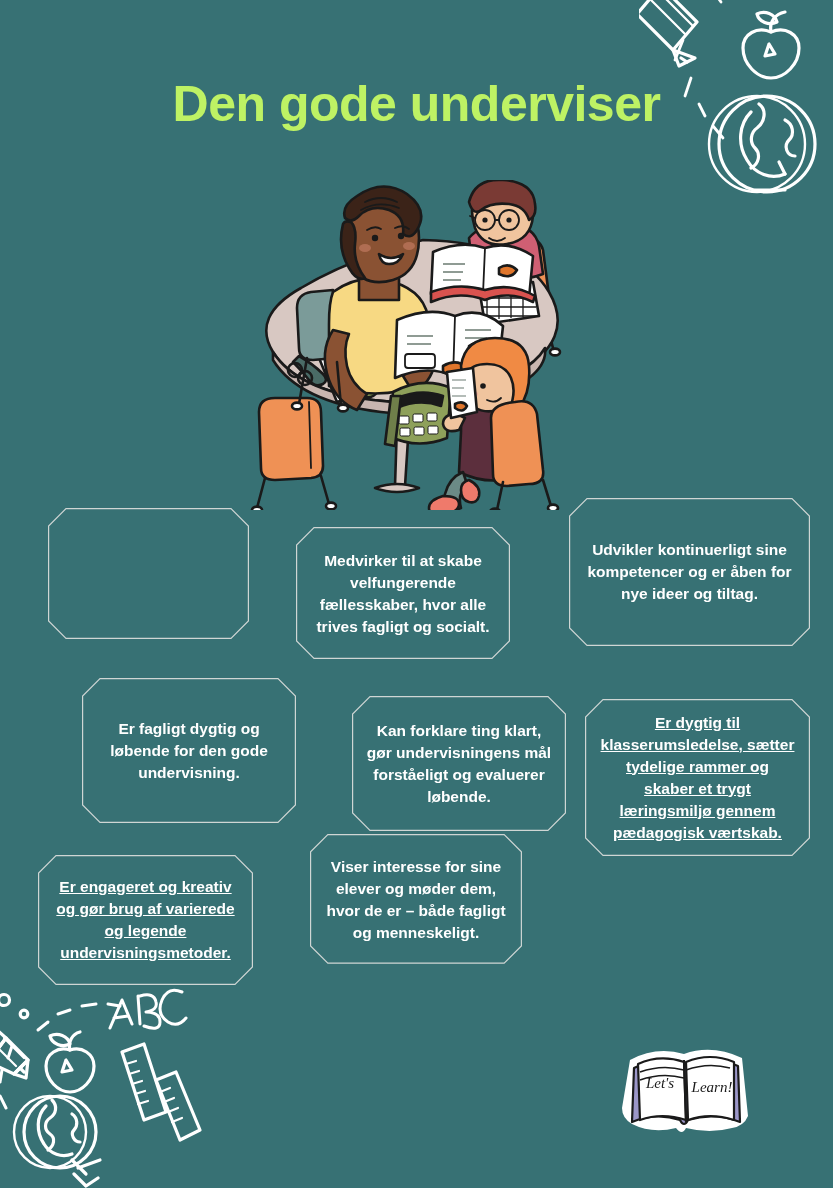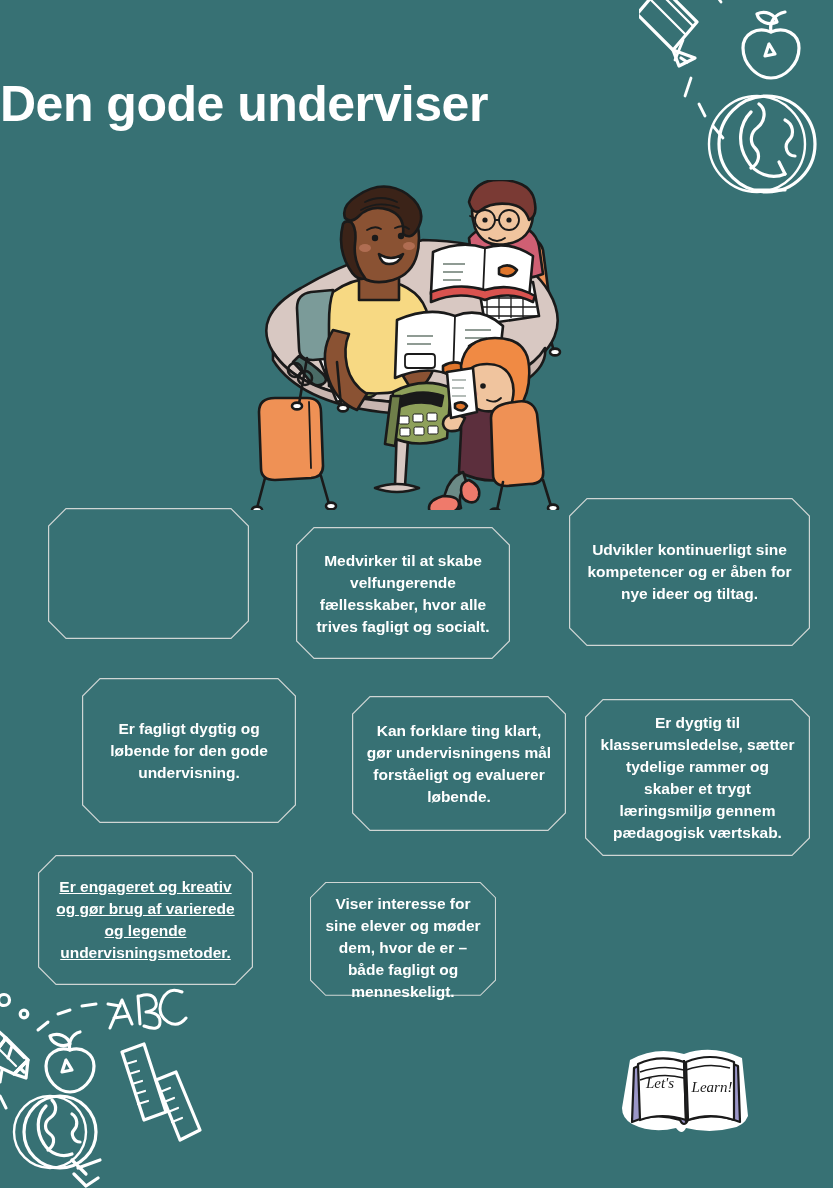--- a/index.html
+++ b/index.html
@@ -14,22 +14,22 @@
   .poster{position:relative;width:833px;height:1188px;overflow:hidden;}
 
   
   .doodle{position:absolute;pointer-events:none;}
   .doodle-tr{top:-8px;right:-6px;width:200px;height:235px;}
   .doodle-bl{left:-10px;bottom:-6px;width:215px;height:210px;}
 
   
   .title{
     position:absolute;left:0;right:0;top:78px;
-    text-align:left;
-    color:#ffffff;
+    text-align:center;
+    color:#bef264;
     font-size:50px;
     font-weight:bold;
     letter-spacing:-0.5px;
     line-height:1.05;
   }
 
   
   .illustration{
     position:absolute;left:247px;top:180px;width:345px;height:330px;
   }
@@ -63,24 +63,24 @@
 
   
   .card{border:none;clip-path:none;}
 
   .c1{left:48px;  top:508px; width:201px; height:131px;}
   .c2{left:296px; top:527px; width:214px; height:134px;}
   .c3{left:569px; top:498px; width:241px; height:148px;}
 
   .c4{left:82px;  top:678px; width:214px; height:145px;}
   .c5{left:352px; top:696px; width:214px; height:135px;}
-  .c6{left:585px; top:699px; width:225px; height:157px;}
+  .c6{left:585px; top:699px; width:225px; height:157px;text-decoration:underline;}
 
   .c7{left:38px;  top:855px; width:215px; height:130px;text-decoration:underline;}
-  .c8{left:310px; top:882px; width:186px; height:131px;}
+  .c8{left:310px; top:834px; width:212px; height:131px;}
   .c9{left:571px; top:913px; width:215px; height:104px;}
 
   
   .book{position:absolute;left:622px;top:1046px;width:132px;height:108px;}
 </style>
 </head>
 <body>
 
 <div class="poster">
 

